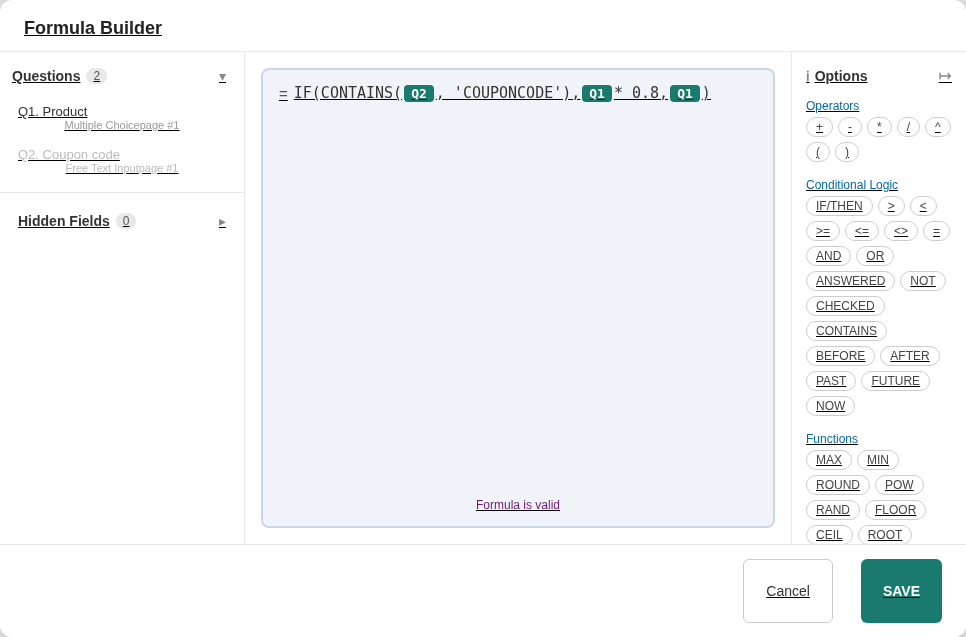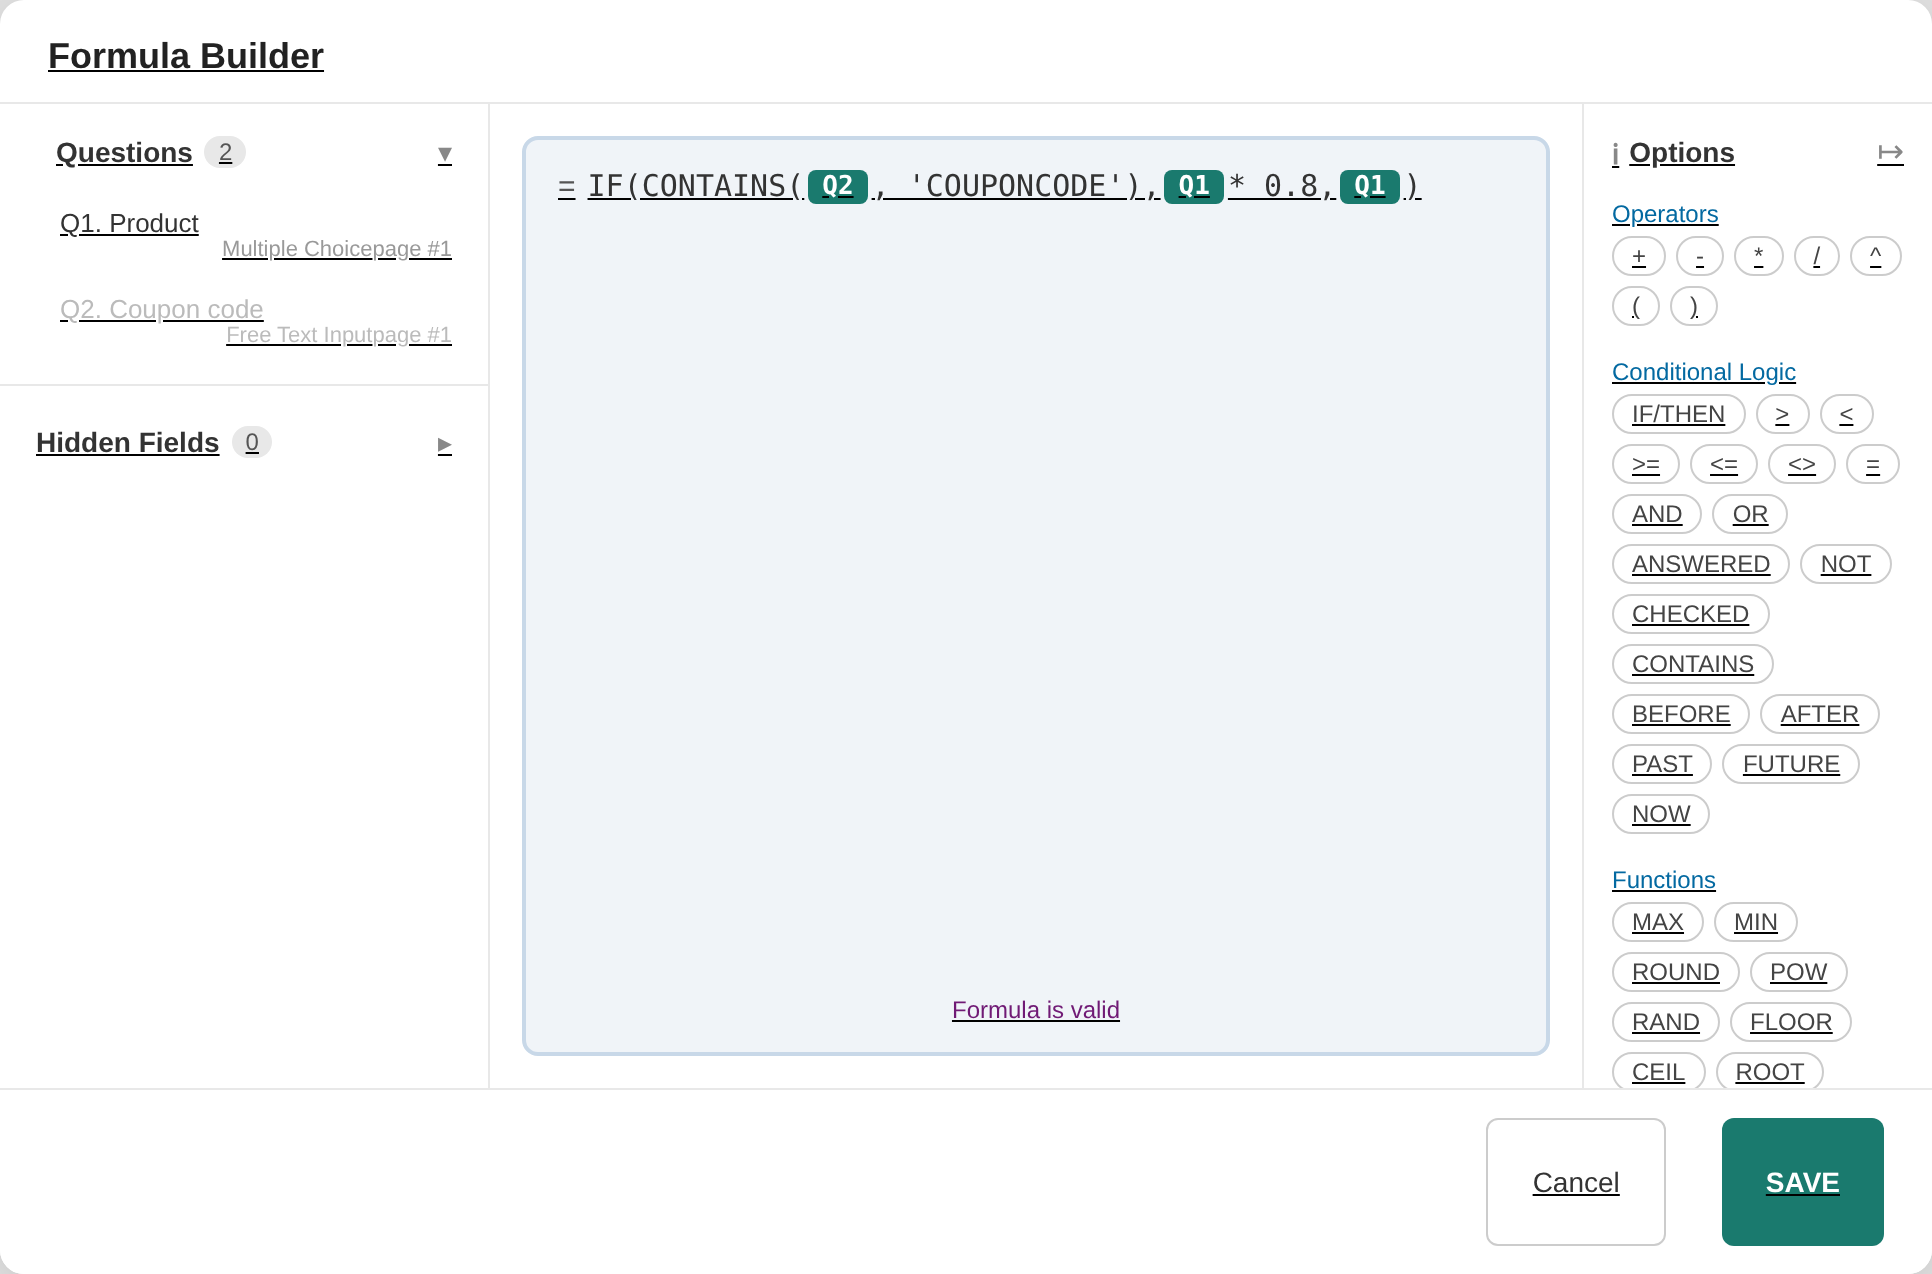--- a/index.html
+++ b/index.html
@@ -41,21 +41,21 @@
       width: 245px;
       border-right: 1px solid #e8e8e8;
       display: flex;
       flex-direction: column;
       padding: 16px 0;
     }
     .sidebar-section-header {
       display: flex;
       align-items: flex-end;
       justify-content: space-between;
-      padding: 0 18px 12px 28px;
+      padding: 0 18px 12px 12px;
       cursor: pointer;
     }
     .sidebar-section-title {
       font-size: 14px;
       font-weight: 600;
       color: #333;
       display: flex;
       align-items: center;
       gap: 6px;
     }
@@ -72,27 +72,26 @@
       font-size: 14px;
     }
     .sidebar-item {
       padding: 8px 18px;
       cursor: pointer;
     }
     .sidebar-item-label {
       font-size: 13px;
       font-weight: 500;
       color: #333;
-      margin-left: 12px;
     }
     .sidebar-item-sublabel {
       font-size: 11px;
       color: #999;
       display: flex;
-      justify-content: flex-end;
+      justify-content: center;
     }
     .sidebar-item.disabled .sidebar-item-label,
     .sidebar-item.disabled .sidebar-item-sublabel { color: #bbb; }
     .sidebar-divider {
       border: none;
       border-top: 1px solid #e8e8e8;
       margin: 10px 0;
     }
     .sidebar-bottom-section {
       display: flex;

